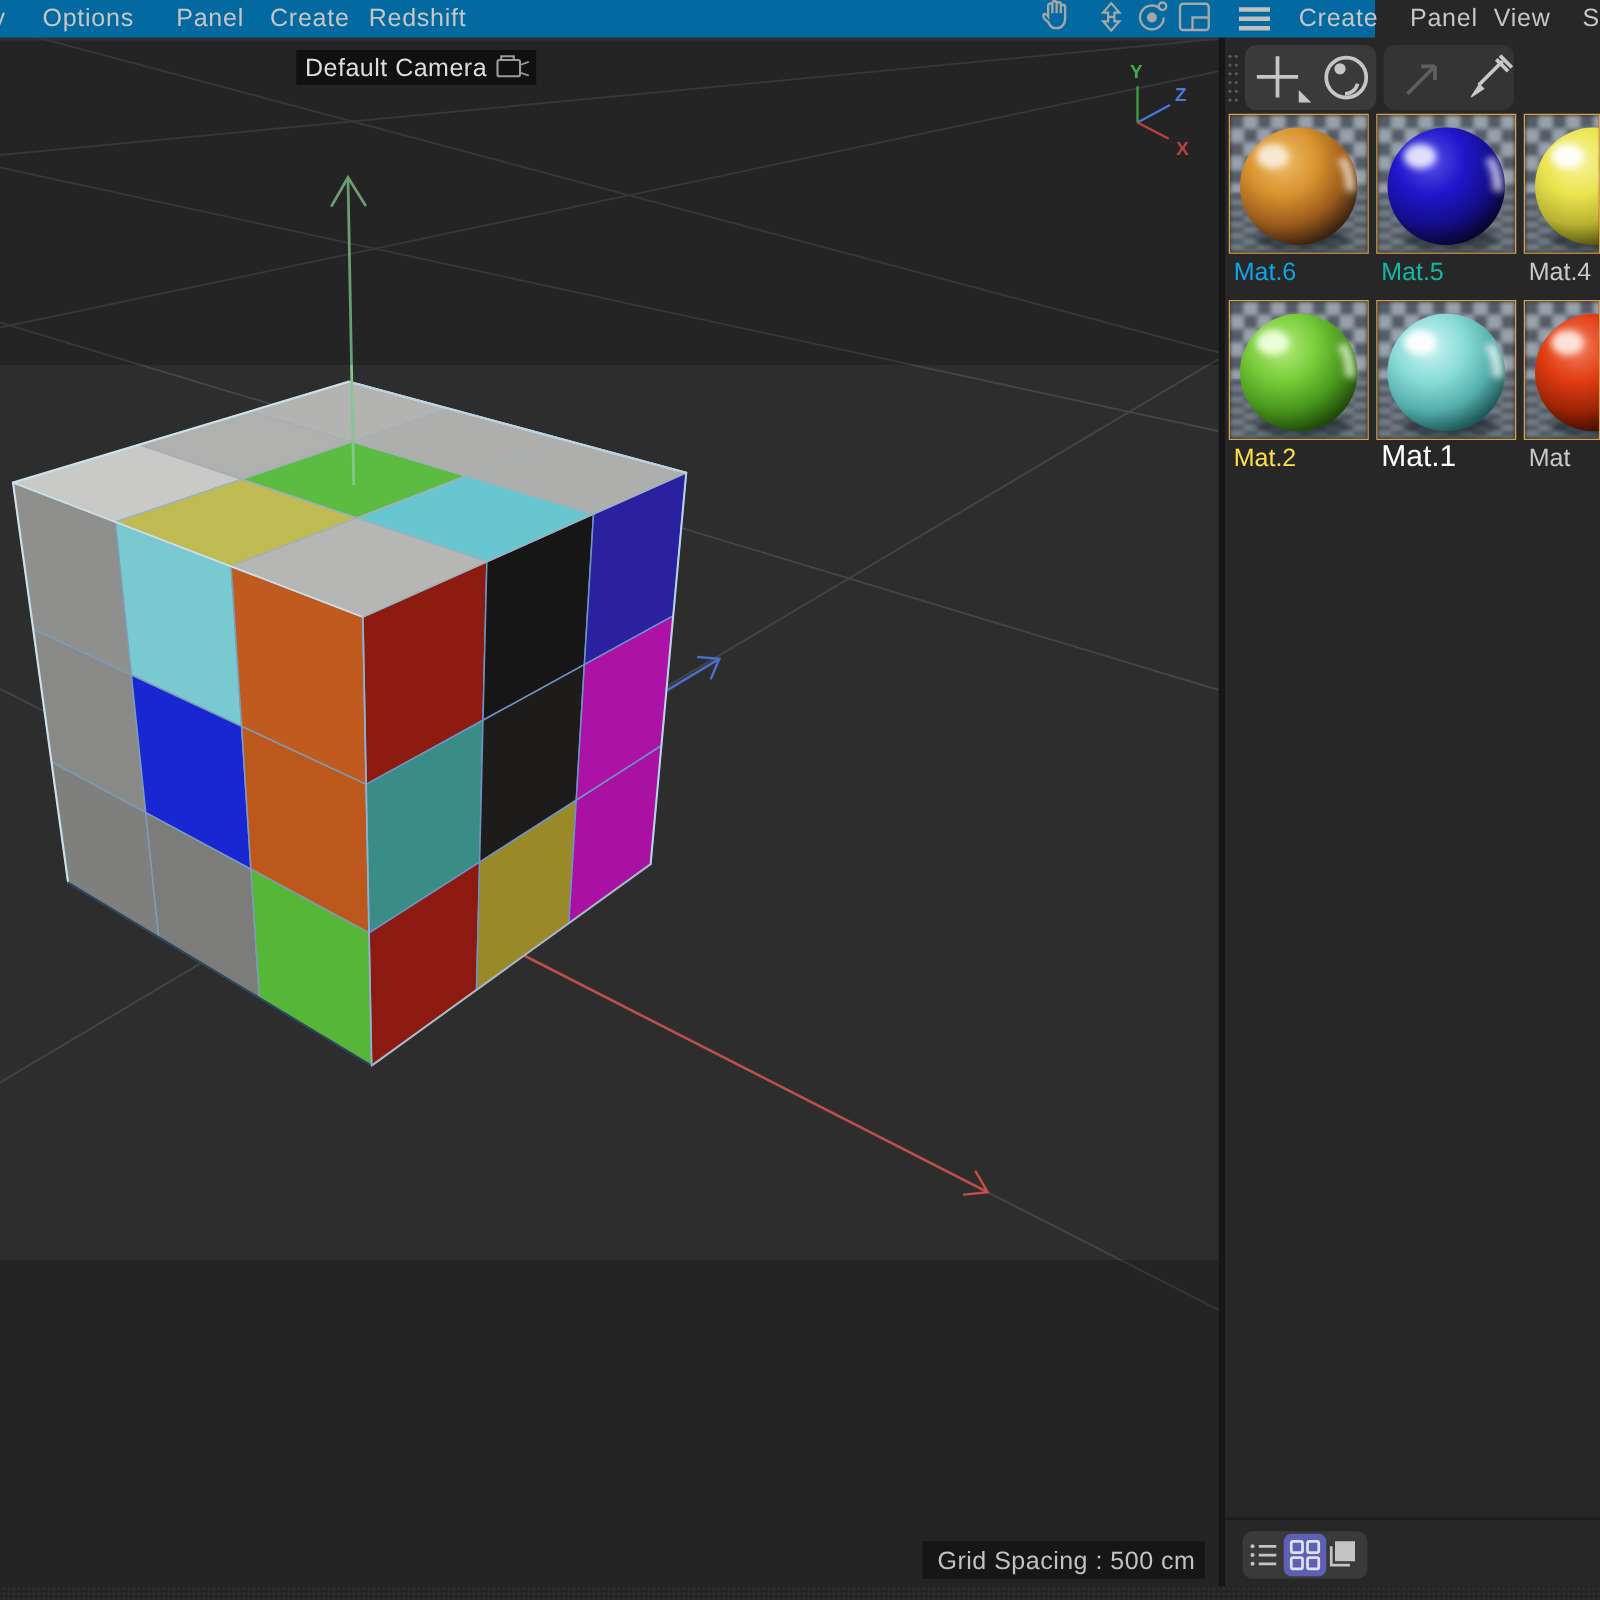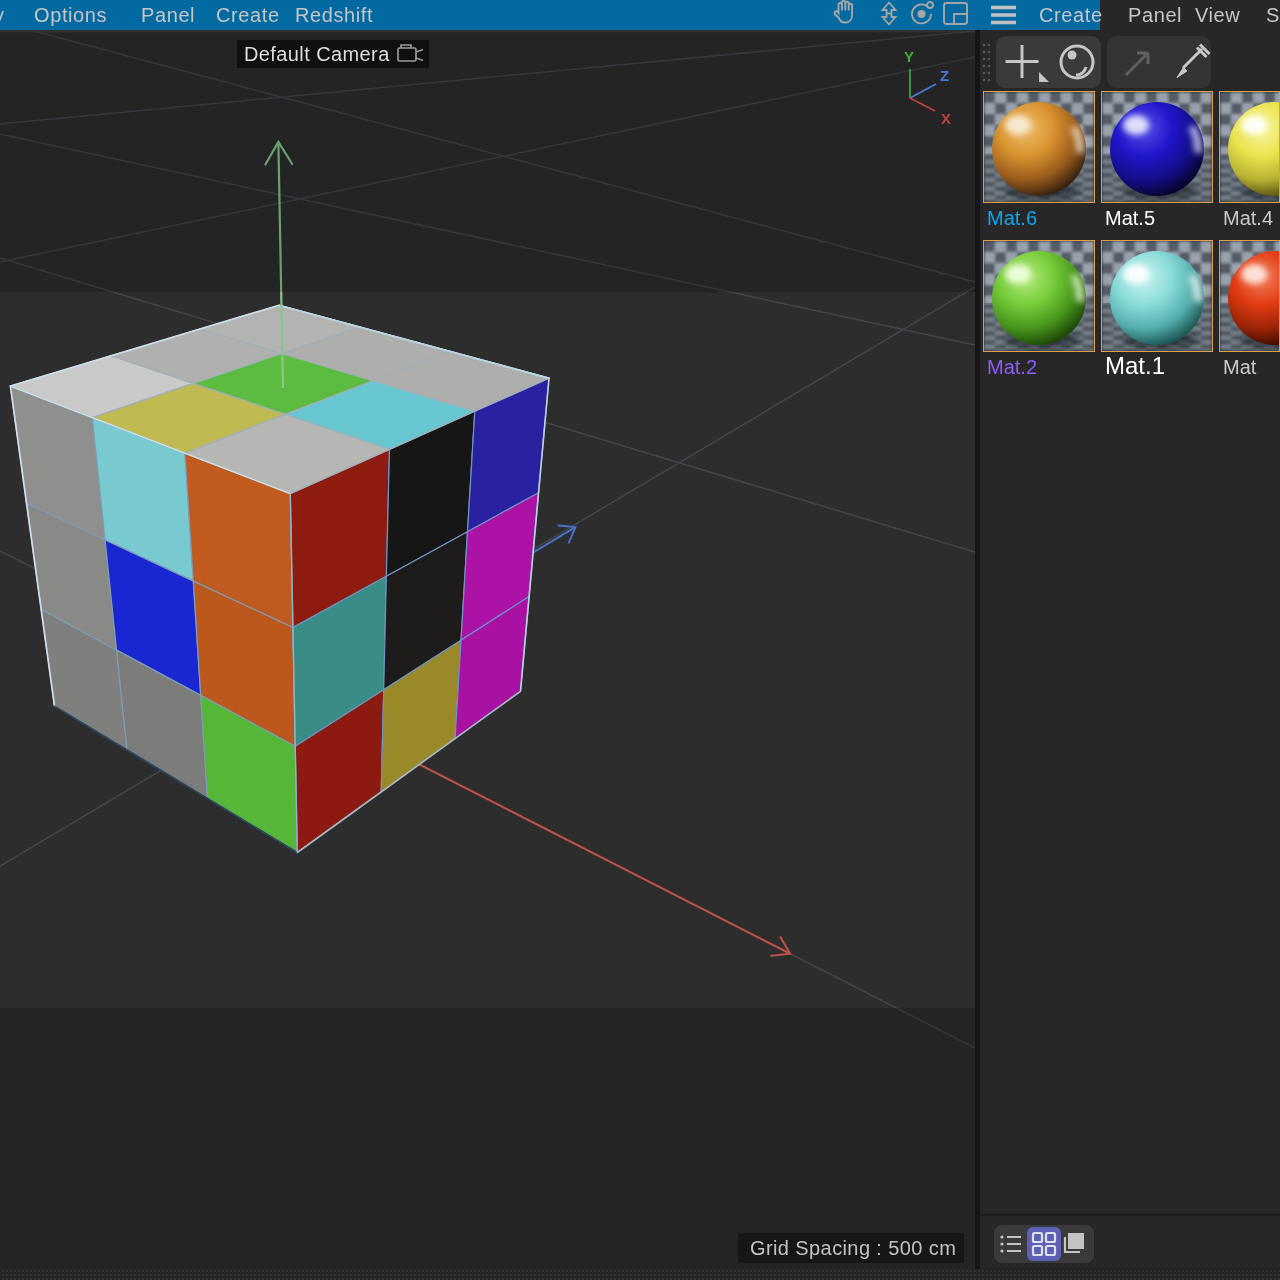--- a/index.html
+++ b/index.html
@@ -213,21 +213,21 @@
         </filter>
 </defs>
 <rect width="110" height="66" fill="url(#ckm5)" filter="url(#blm5)"></rect>
 <rect y="62" width="110" height="48" fill="url(#cfm5)" filter="url(#blm5)"></rect>
 <rect y="62" width="110" height="48" fill="#3c434c" opacity="0.25"></rect>
 <ellipse cx="58" cy="99" rx="38" ry="9" fill="#10141a" opacity="0.55" filter="url(#bhm5)"></ellipse>
 <circle cx="55" cy="57" r="47" fill="url(#spm5)"></circle>
 <ellipse cx="34" cy="33" rx="13" ry="10" fill="#e8e8ff" opacity="0.95" filter="url(#bhm5)"></ellipse>
 <path d="M93 33 A47 47 0 0 1 100 62 L92 60 A39 39 0 0 0 86 36 Z" fill="#e8e8ff" opacity="0.75" filter="url(#bhm5)"></path>
 </svg></div>
-<div style="position:absolute;left:1105px;top:207px;width:110px;overflow:hidden;font-size:20px;color:#ffffff;white-space:nowrap">Mat.5</div>
+<div style="position:absolute;left:1105px;top:207px;width:110px;overflow:hidden;font-size:20px;color:#14b8a6;white-space:nowrap">Mat.5</div>
 <div style="position:absolute;left:1219px;top:91px;width:59px;height:110px;border:1.5px solid #dda04a;overflow:hidden;box-sizing:content-box"><svg width="110" height="110">
 <defs>
 <pattern id="ckm4" width="22" height="22" patternUnits="userSpaceOnUse">
 <rect width="22" height="22" fill="#99a2ac"></rect>
 <rect width="11" height="11" fill="#545c66"></rect>
           <rect x="11" y="11" width="11" height="11" fill="#545c66"></rect>
 </pattern>
 <pattern id="cfm4" width="22" height="9" patternUnits="userSpaceOnUse">
 <rect width="22" height="9" fill="#8d96a0"></rect>
 <rect width="11" height="4.5" fill="#4e565f"></rect>
@@ -281,21 +281,21 @@
         </filter>
 </defs>
 <rect width="110" height="66" fill="url(#ckm2)" filter="url(#blm2)"></rect>
 <rect y="62" width="110" height="48" fill="url(#cfm2)" filter="url(#blm2)"></rect>
 <rect y="62" width="110" height="48" fill="#3c434c" opacity="0.25"></rect>
 <ellipse cx="58" cy="99" rx="38" ry="9" fill="#10141a" opacity="0.55" filter="url(#bhm2)"></ellipse>
 <circle cx="55" cy="57" r="47" fill="url(#spm2)"></circle>
 <ellipse cx="34" cy="33" rx="13" ry="10" fill="#f0ffe0" opacity="0.95" filter="url(#bhm2)"></ellipse>
 <path d="M93 33 A47 47 0 0 1 100 62 L92 60 A39 39 0 0 0 86 36 Z" fill="#f0ffe0" opacity="0.75" filter="url(#bhm2)"></path>
 </svg></div>
-<div style="position:absolute;left:987px;top:356px;width:110px;overflow:hidden;font-size:20px;color:#8b5cf6;white-space:nowrap">Mat.2</div>
+<div style="position:absolute;left:987px;top:356px;width:110px;overflow:hidden;font-size:20px;color:#fde047;white-space:nowrap">Mat.2</div>
 <div style="position:absolute;left:1101px;top:240px;width:110px;height:110px;border:1.5px solid #dda04a;overflow:hidden;box-sizing:content-box"><svg width="110" height="110">
 <defs>
 <pattern id="ckm1" width="22" height="22" patternUnits="userSpaceOnUse">
 <rect width="22" height="22" fill="#99a2ac"></rect>
 <rect width="11" height="11" fill="#545c66"></rect>
           <rect x="11" y="11" width="11" height="11" fill="#545c66"></rect>
 </pattern>
 <pattern id="cfm1" width="22" height="9" patternUnits="userSpaceOnUse">
 <rect width="22" height="9" fill="#8d96a0"></rect>
 <rect width="11" height="4.5" fill="#4e565f"></rect>

